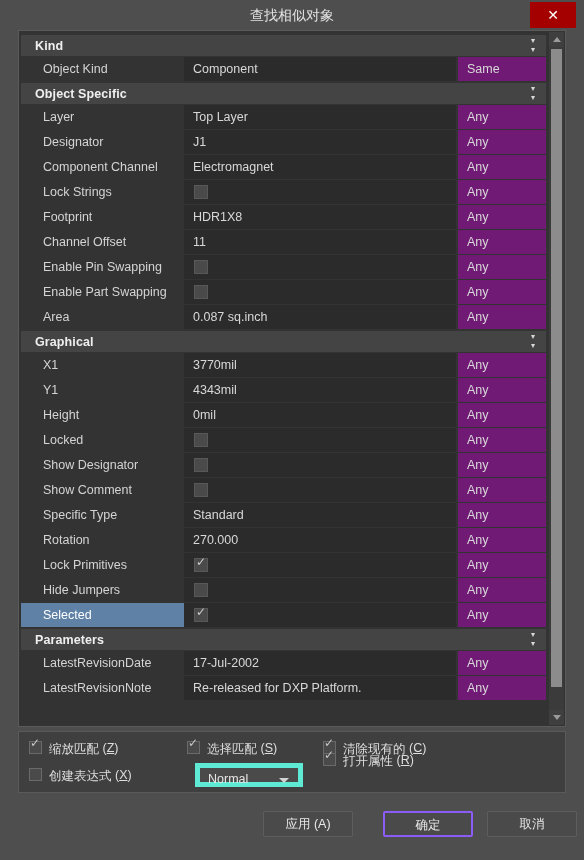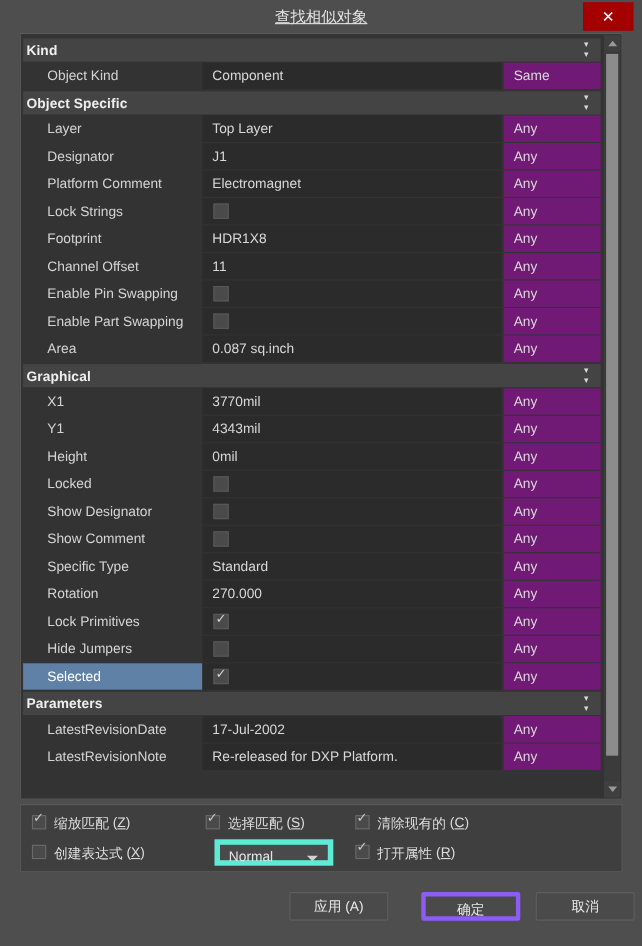--- a/index.html
+++ b/index.html
@@ -29,21 +29,20 @@
     background: #4e4e4e;
   }
   .title-text {
     position: absolute;
     left: 0; right: 0; top: 0;
     height: 30px;
     line-height: 30px;
     text-align: center;
     font-size: 14px;
     color: #e4e4e4;
-    text-decoration: underline;
   }
   .close-btn {
     position: absolute;
     right: 8px; top: 2px;
     width: 46px; height: 26px;
     background: #a40000;
     color: #ffffff;
     font-size: 14px;
     line-height: 26px;
     text-align: center;
@@ -74,21 +73,21 @@
     background: #444444;
     display: flex;
     align-items: center;
     position: relative;
     margin: 2px 2px 1px 2px;
   }
   .grp-label {
     font-size: 12.5px;
     font-weight: bold;
     color: #efefef;
-    padding-left: 3px;
+    padding-left: 14px;
     letter-spacing: 0.1px;
   }
   .grp-chev {
     position: absolute;
     right: 7px;
     top: 1px;
     width: 12px;
     height: 19px;
     color: #d8d8d8;
     font-size: 8px;
@@ -258,21 +257,21 @@
     border: 1px solid #5e5e5e;
     border-radius: 2px;
     box-sizing: border-box;
     font-size: 12.5px;
     color: #e8e8e8;
     line-height: 24px;
     text-align: center;
     cursor: pointer;
   }
   .btn.focused {
-    border: 4px solid #8b5cf6;
+    border: 2px solid #8b5cf6;
   }
   #btn-apply { left: 263px; }
   #btn-ok    { left: 383px; }
   #btn-cancel{ left: 487px; }
   .watermark {
     position: absolute;
     left: 150px;
     top: 828px;
     font-size: 16px;
     color: #f0f0f0;
@@ -318,21 +317,21 @@
           <div class="cell-label">Layer</div>
           <div class="cell-value">Top Layer</div>
           <div class="cell-match">Any</div>
         </div>
         <div class="row">
           <div class="cell-label">Designator</div>
           <div class="cell-value">J1</div>
           <div class="cell-match">Any</div>
         </div>
         <div class="row">
-          <div class="cell-label">Platform Comment</div>
+          <div class="cell-label">Component Channel</div>
           <div class="cell-value">Electromagnet</div>
           <div class="cell-match">Any</div>
         </div>
         <div class="row">
           <div class="cell-label">Lock Strings</div>
           <div class="cell-value">
             <div class="cb-cell"></div>
           </div>
           <div class="cell-match">Any</div>
         </div>
@@ -496,21 +495,21 @@
     </div>
 
     <div class="opt" style="left:10px; top:36px;">
       <span class="cb"></span>
       <span>创建表达式</span>
       <span>&nbsp;(</span>
         <span class="mn">X</span>
         <span>)</span>
     </div>
 
-    <div class="opt" style="left:304px; top:36px;">
+    <div class="opt" style="left:304px; top:21px;">
       <span class="cb checked"></span>
       <span>打开属性</span>
       <span>&nbsp;(</span>
         <span class="mn">R</span>
         <span>)</span>
     </div>
 
     <div class="combo">
       <span>Normal</span>
       <span class="combo-arrow"></span>

